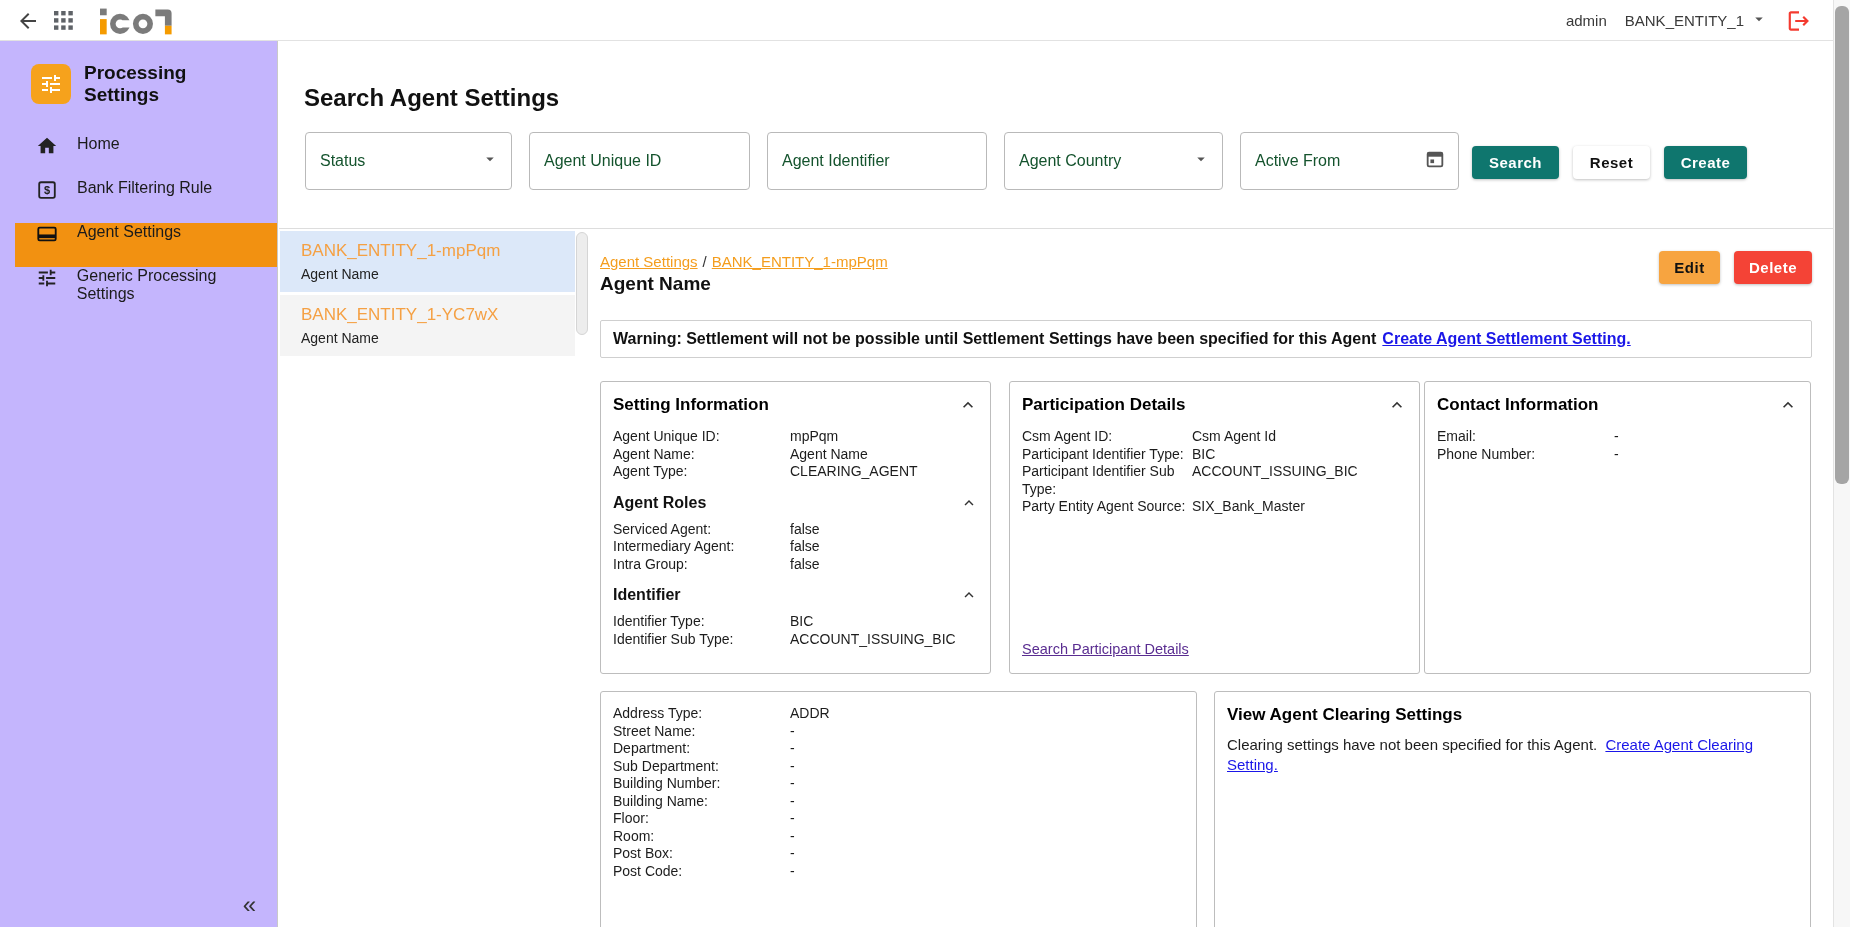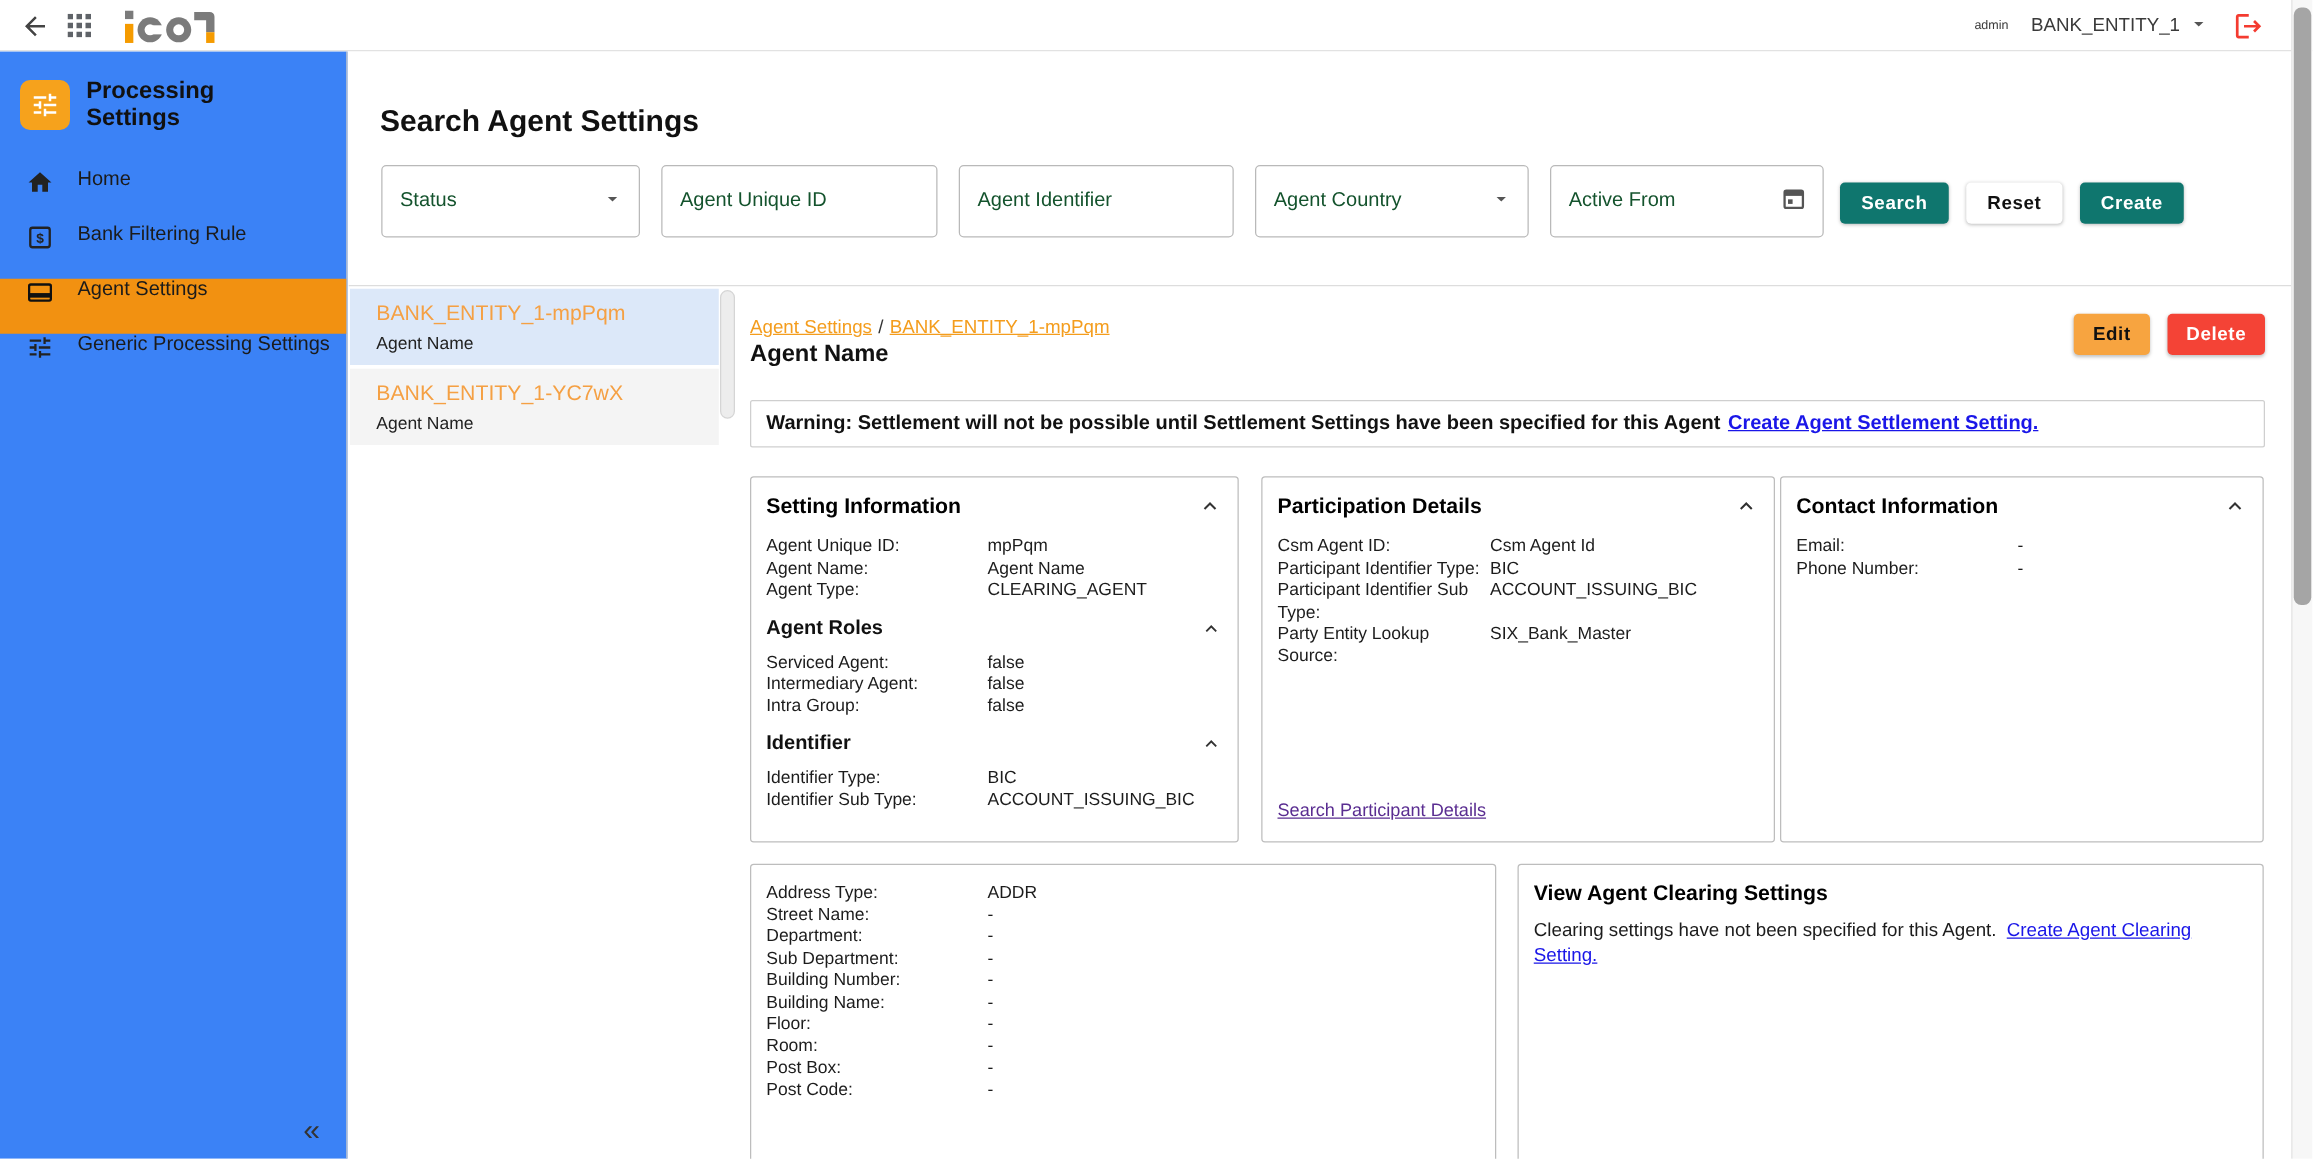--- a/index.html
+++ b/index.html
@@ -6,26 +6,26 @@
   html,body { width:1850px; height:927px; overflow:hidden; }
   body { font-family:"Liberation Sans", sans-serif; color:#1c1c1c; background:#fff; position:relative; }
 
   
   .topbar { position:absolute; left:0; top:0; width:1850px; height:41px; background:#fff; border-bottom:1px solid #e2e2e2; z-index:5; }
   .tb-icon { position:absolute; cursor:pointer; }
   .tb-back { left:16px; top:9px; }
   .tb-apps { left:54px; top:11px; }
   .tb-logo { left:100px; top:7px; }
   .tb-right { position:absolute; right:38px; top:0; height:41px; display:flex; align-items:center; gap:18px; }
-  .tb-user { font-size:10px; color:#3a3a3a; }
+  .tb-user { font-size:15px; color:#3a3a3a; }
   .tb-entity { display:flex; align-items:center; gap:6px; font-size:15px; color:#3a3a3a; cursor:pointer; }
   .tb-logout { cursor:pointer; display:flex; align-items:center; }
 
   
-  .sidebar { position:absolute; left:0; top:41px; width:278px; bottom:0; background:#3b82f6; border-right:1px solid #c9c9c9; }
+  .sidebar { position:absolute; left:0; top:41px; width:278px; bottom:0; background:#c4b5fd; border-right:1px solid #c9c9c9;padding-left:15px; }
   .sb-header { display:flex; align-items:center; gap:13px; padding:21px 0 0 16px; }
   .sb-app-icon { width:40px; height:40px; border-radius:8px; background:#f6a21c; display:flex; align-items:center; justify-content:center; flex-shrink:0; }
   .sb-app-title { font-size:19px; font-weight:bold; line-height:22px; width:130px; color:#111; }
   .sb-nav { margin-top:29px; }
   .sb-item { height:44px; display:flex; align-items:flex-start; gap:18px; padding-left:20px; font-size:16px; color:#1b1b1b; cursor:pointer; }
   .sb-item.active { background:#f29111; }
   .sb-item .sb-ic { width:24px; display:flex; justify-content:center; }
   .sb-collapse { position:absolute; right:21px; bottom:10px; font-size:24px; color:#333; cursor:pointer; line-height:1; }
 
   
@@ -343,21 +343,21 @@
             </div>
               <div class="kv-row">
               <span class="kv-label">Participant Identifier Type:</span>
               <span class="kv-value">BIC</span>
             </div>
               <div class="kv-row">
               <span class="kv-label">Participant Identifier Sub Type:</span>
               <span class="kv-value">ACCOUNT_ISSUING_BIC</span>
             </div>
               <div class="kv-row">
-              <span class="kv-label">Party Entity Lookup Source:</span>
+              <span class="kv-label">Party Entity Agent Source:</span>
               <span class="kv-value">SIX_Bank_Master</span>
             </div>
             </div>
           <a class="card-link">Search Participant Details</a>
         </div>
 
         <div class="card card-ci">
           <div class="card-header">
             <span class="card-title">Contact Information</span>
             <span class="chev">

